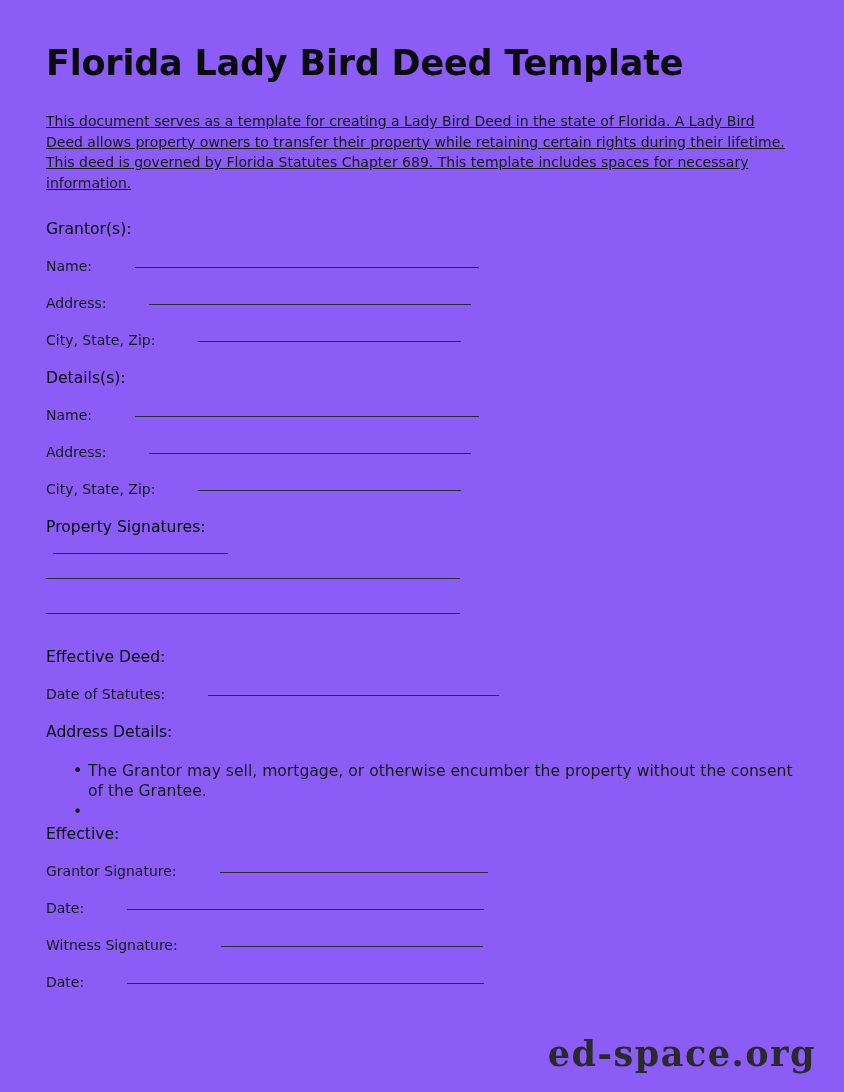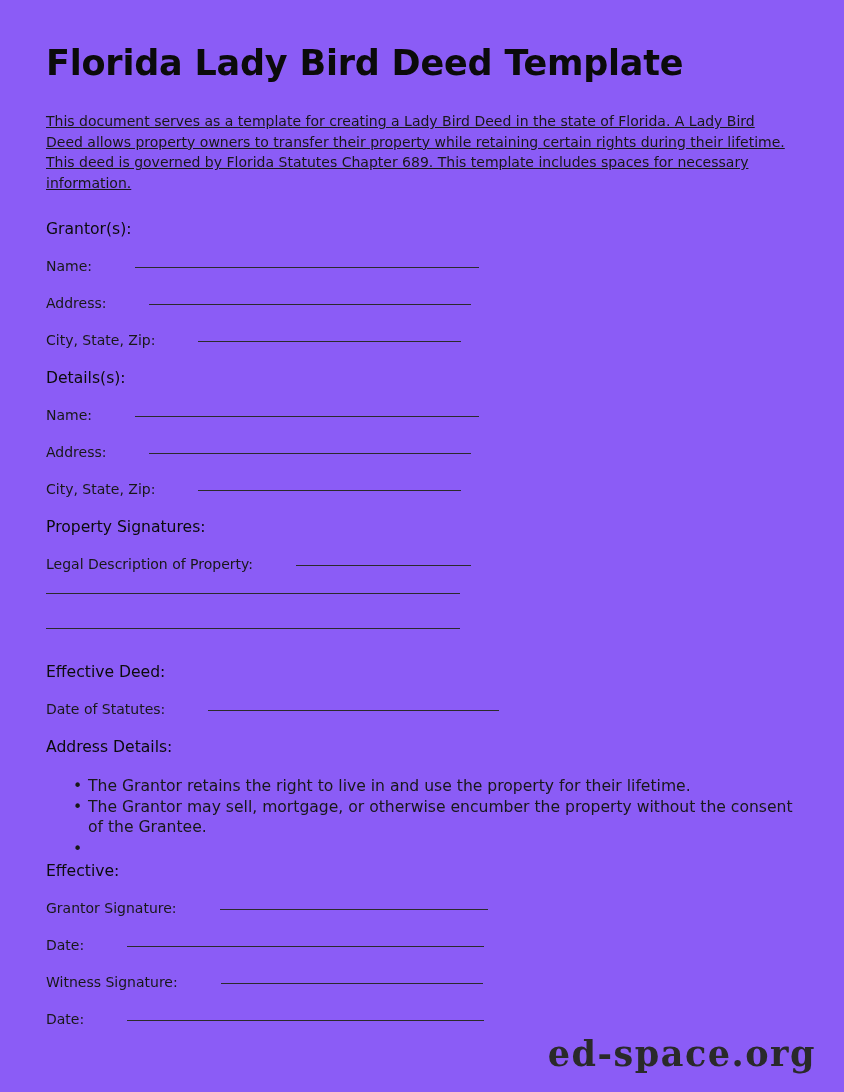--- a/index.html
+++ b/index.html
@@ -149,40 +149,38 @@
     </div>
 
     <div class="field-row">
       <span class="field-label">City, State, Zip:</span>
       <span class="blank-line" style="width:263px"></span>
     </div>
 
     <div class="section-heading">Property Signatures:</div>
 
     <div class="field-row">
-      <span class="field-label">Legal Description of Property:</span>
       <span class="blank-line" style="width:175px"></span>
     </div>
 
     <div class="full-line first"></div>
     <div class="full-line"></div>
 
     <div class="section-heading">Effective Deed:</div>
 
     <div class="field-row">
       <span class="field-label">Date of Statutes:</span>
       <span class="blank-line" style="width:291px"></span>
     </div>
 
     <div class="section-heading">Address Details:</div>
 
     <ul class="bullets">
       <li>
         <span class="dot">•</span>
-        <span>The Grantor retains the right to live in and use the property for their lifetime.</span>
       </li>
       <li>
         <span class="dot">•</span>
         <span>The Grantor may sell, mortgage, or otherwise encumber the property without the consent of the Grantee.</span>
       </li>
       <li>
         <span class="dot">•</span>
       </li>
     </ul>
 

